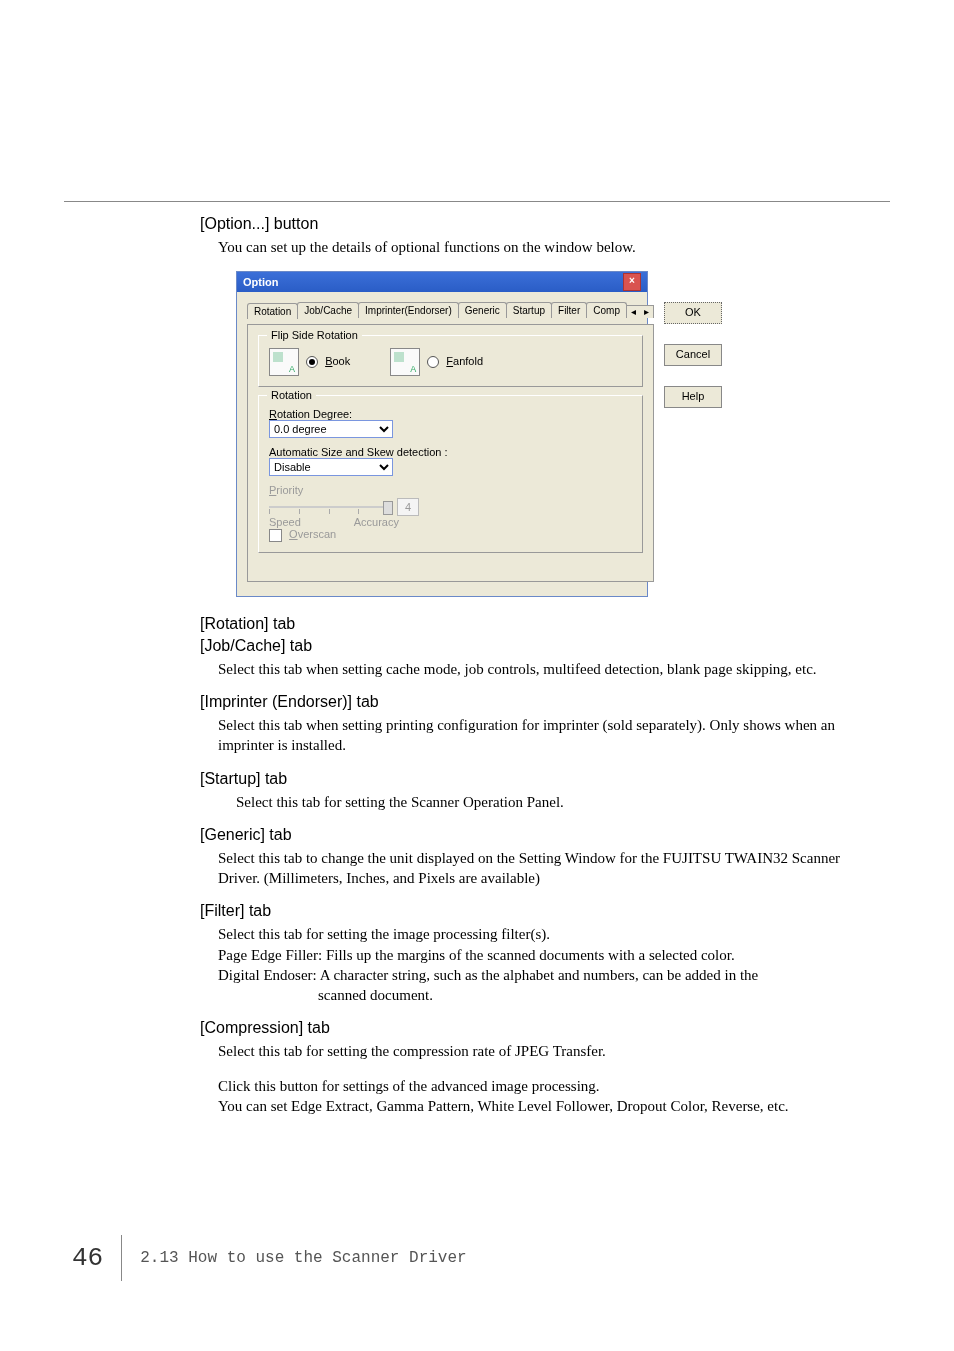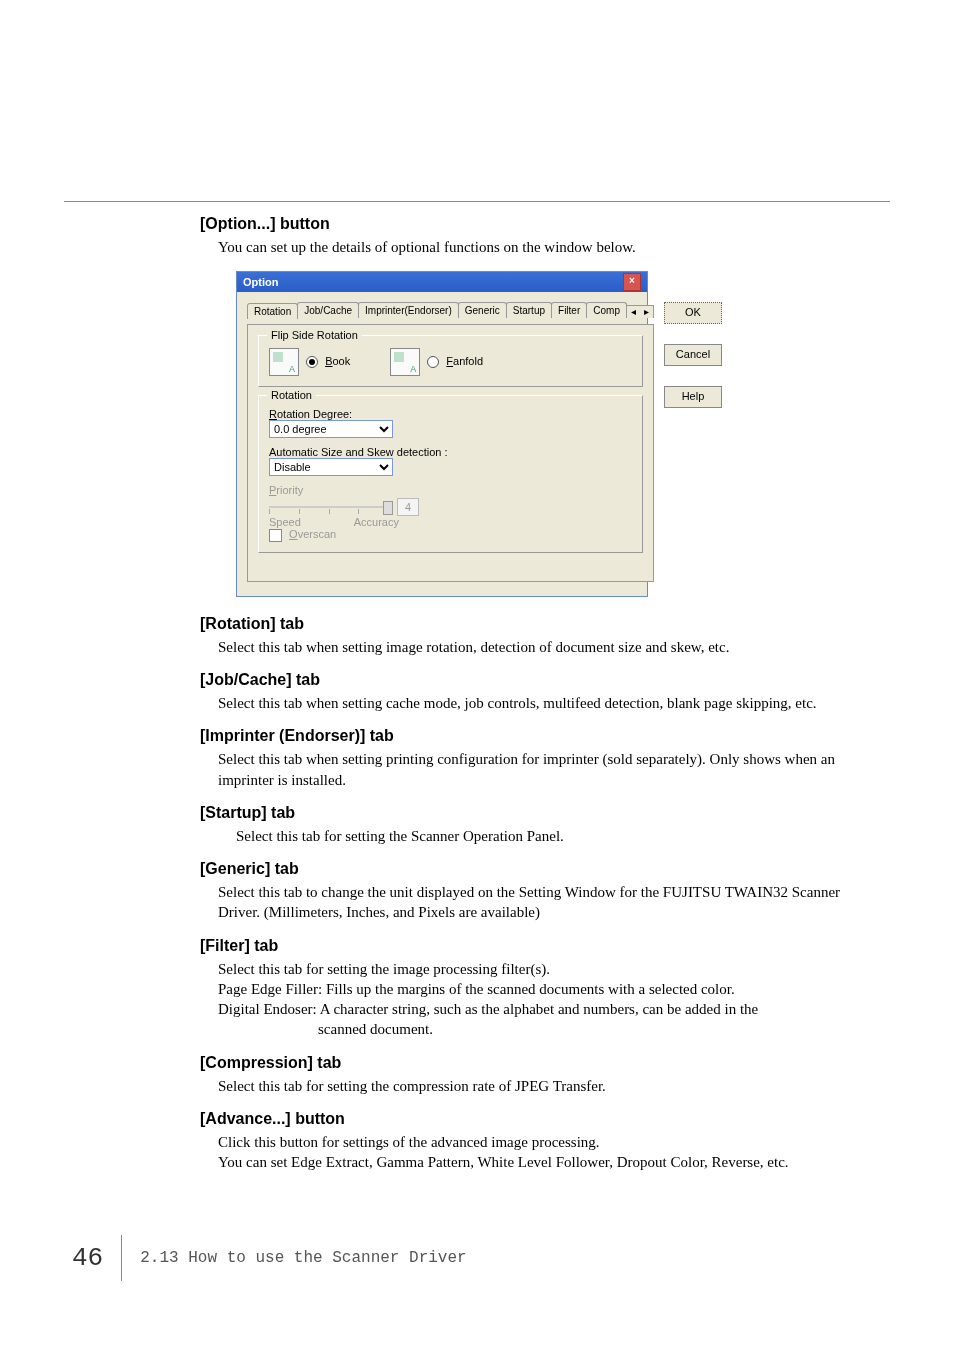--- a/index.html
+++ b/index.html
@@ -1,19 +1,19 @@
 <!DOCTYPE html>
 <html><head>
 <meta charset="utf-8">
 <style>
 body{margin:0;background:#fff;font-family:"Times New Roman",serif;color:#000}
 .page{width:954px;height:1351px;position:relative;box-sizing:border-box}
 .rule{position:absolute;left:64px;right:64px;top:201px;border-top:1px solid #888}
 .content{position:absolute;left:200px;right:80px;top:215px}
-h3{font-family:Arial,Helvetica,sans-serif;font-weight:bold;font-size:16px;margin:0 0 4px 0}
+h3{font-family:Arial,Helvetica,sans-serif;font-weight:normal;font-size:16px;margin:0 0 4px 0}
 .body{font-size:15px;line-height:1.35;margin:0 0 14px 18px}
 .subbody{font-size:15px;margin:0 0 0 18px;line-height:1.35}
 .indent2{font-size:15px;margin:0 0 14px 118px;line-height:1.35}
 
 .dlg{position:relative;width:410px;margin:6px 0 18px 36px;font-family:Tahoma,Arial,sans-serif;font-size:11px;color:#000;border:1px solid #6a89c8}
 .titlebar{background:linear-gradient(#3b6fd8,#2a5dc6);color:#fff;height:20px;line-height:20px;padding:0 6px;font-size:11px;font-weight:bold;display:flex;justify-content:space-between;align-items:center}
 .closex{width:16px;height:16px;background:#d9534f;border:1px solid #a33;color:#fff;font-size:10px;line-height:14px;text-align:center;font-family:Arial}
 .dlgbody{background:#ece9d8;padding:10px 10px 14px 10px;display:flex;gap:10px}
 .leftcol{flex:1}
 .rightcol{width:56px;display:flex;flex-direction:column;gap:20px;align-items:flex-start}
@@ -142,21 +142,20 @@
         </div>
         <div class="rightcol">
           <div class="btn">OK</div>
           <div class="btn solid">Cancel</div>
           <div class="btn solid">Help</div>
         </div>
       </div>
     </div>
 
     <h3>[Rotation] tab</h3>
-    <p class="body">Select this tab when setting image rotation, detection of document size and skew, etc.</p>
 
     <h3>[Job/Cache] tab</h3>
     <p class="body">Select this tab when setting cache mode, job controls, multifeed detection, blank page skipping, etc.</p>
 
     <h3>[Imprinter (Endorser)] tab</h3>
     <p class="body">Select this tab when setting printing configuration for imprinter (sold separately). Only shows when an imprinter is installed.</p>
 
     <h3>[Startup] tab</h3>
     <p class="body" style="margin-left:36px">Select this tab for setting the Scanner Operation Panel.</p>
 
@@ -165,21 +164,20 @@
 
     <h3>[Filter] tab</h3>
     <p class="subbody">Select this tab for setting the image processing filter(s).</p>
     <p class="subbody">Page Edge Filler: Fills up the margins of the scanned documents with a selected color.</p>
     <p class="subbody">Digital Endoser: A character string, such as the alphabet and numbers, can be added in the</p>
     <p class="indent2">scanned document.</p>
 
     <h3>[Compression] tab</h3>
     <p class="body">Select this tab for setting the compression rate of JPEG Transfer.</p>
 
-    <h3>[Advance...] button</h3>
     <p class="subbody">Click this button for settings of the advanced image processing.</p>
     <p class="body">You can set Edge Extract, Gamma Pattern, White Level Follower, Dropout Color, Reverse, etc.</p>
 
   </div>
 
   <div class="footer">
     <span class="pn">46</span>
     <span class="vline"></span>
     <span class="ftext">2.13 How to use the Scanner Driver</span>
   </div>

